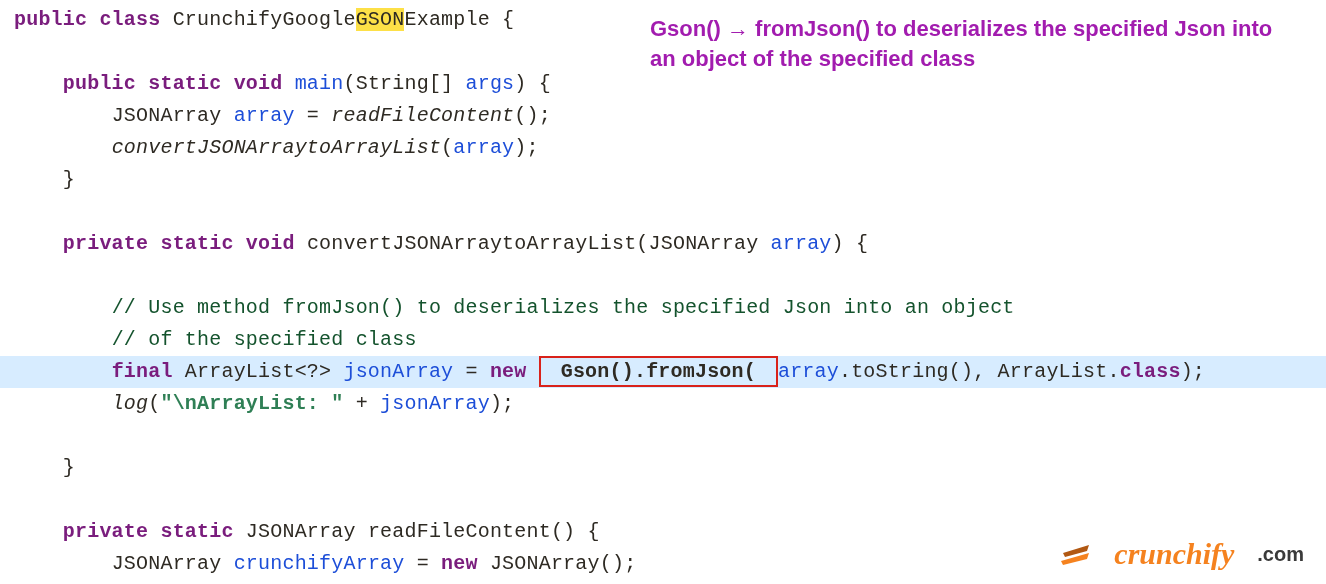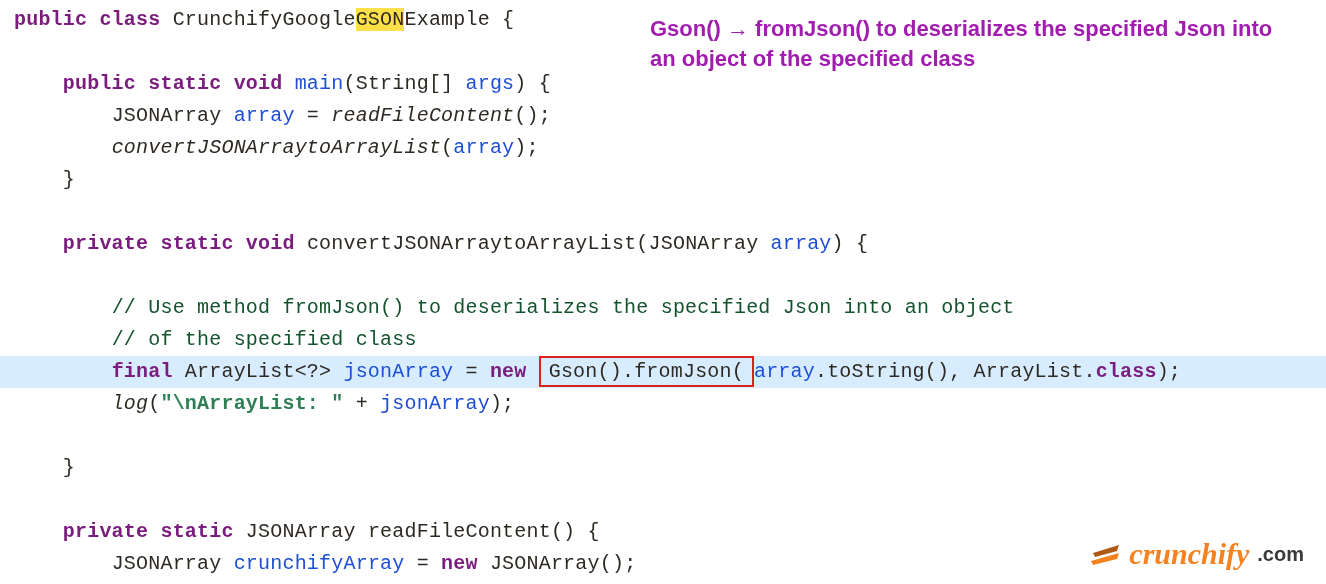--- a/index.html
+++ b/index.html
@@ -29,41 +29,42 @@
   .hl-gson { background: #fde047; }
   .line-hl {
     display: inline-block;
     background: #d7ecff;
     margin-left: -14px;
     padding-left: 14px;
     width: 1326px;
   }
   .boxed {
     border: 2px solid #d9221a;
-    padding: 2px 8px;
+    padding: 2px 20px;
     background: #d7ecff;
+    font-weight: bold;
   }
   .annotation {
     position: absolute;
     top: 14px;
     left: 650px;
     width: 640px;
     color: #a21caf;
     font-family: -apple-system, "Segoe UI", Arial, sans-serif;
     font-weight: 600;
     font-size: 22px;
     line-height: 30px;
   }
   .logo {
     position: absolute;
     right: 22px;
     bottom: 14px;
     display: flex;
     align-items: center;
-    gap: 6px;
+    gap: 21px;
     font-family: "Brush Script MT", "Comic Sans MS", cursive;
     font-size: 30px;
     color: #333;
   }
   .logo svg { flex: 0 0 auto; }
   .logo-text { font-style: italic; font-weight: bold; }
   .logo-orange { color: #f5821f; }
   .logo-com { font-family: Liberation Sans, sans-serif; font-size: 20px; font-style: normal; font-weight: bold; color: #3a3a3a; margin-left: 2px; }
 </style>
 </head>

